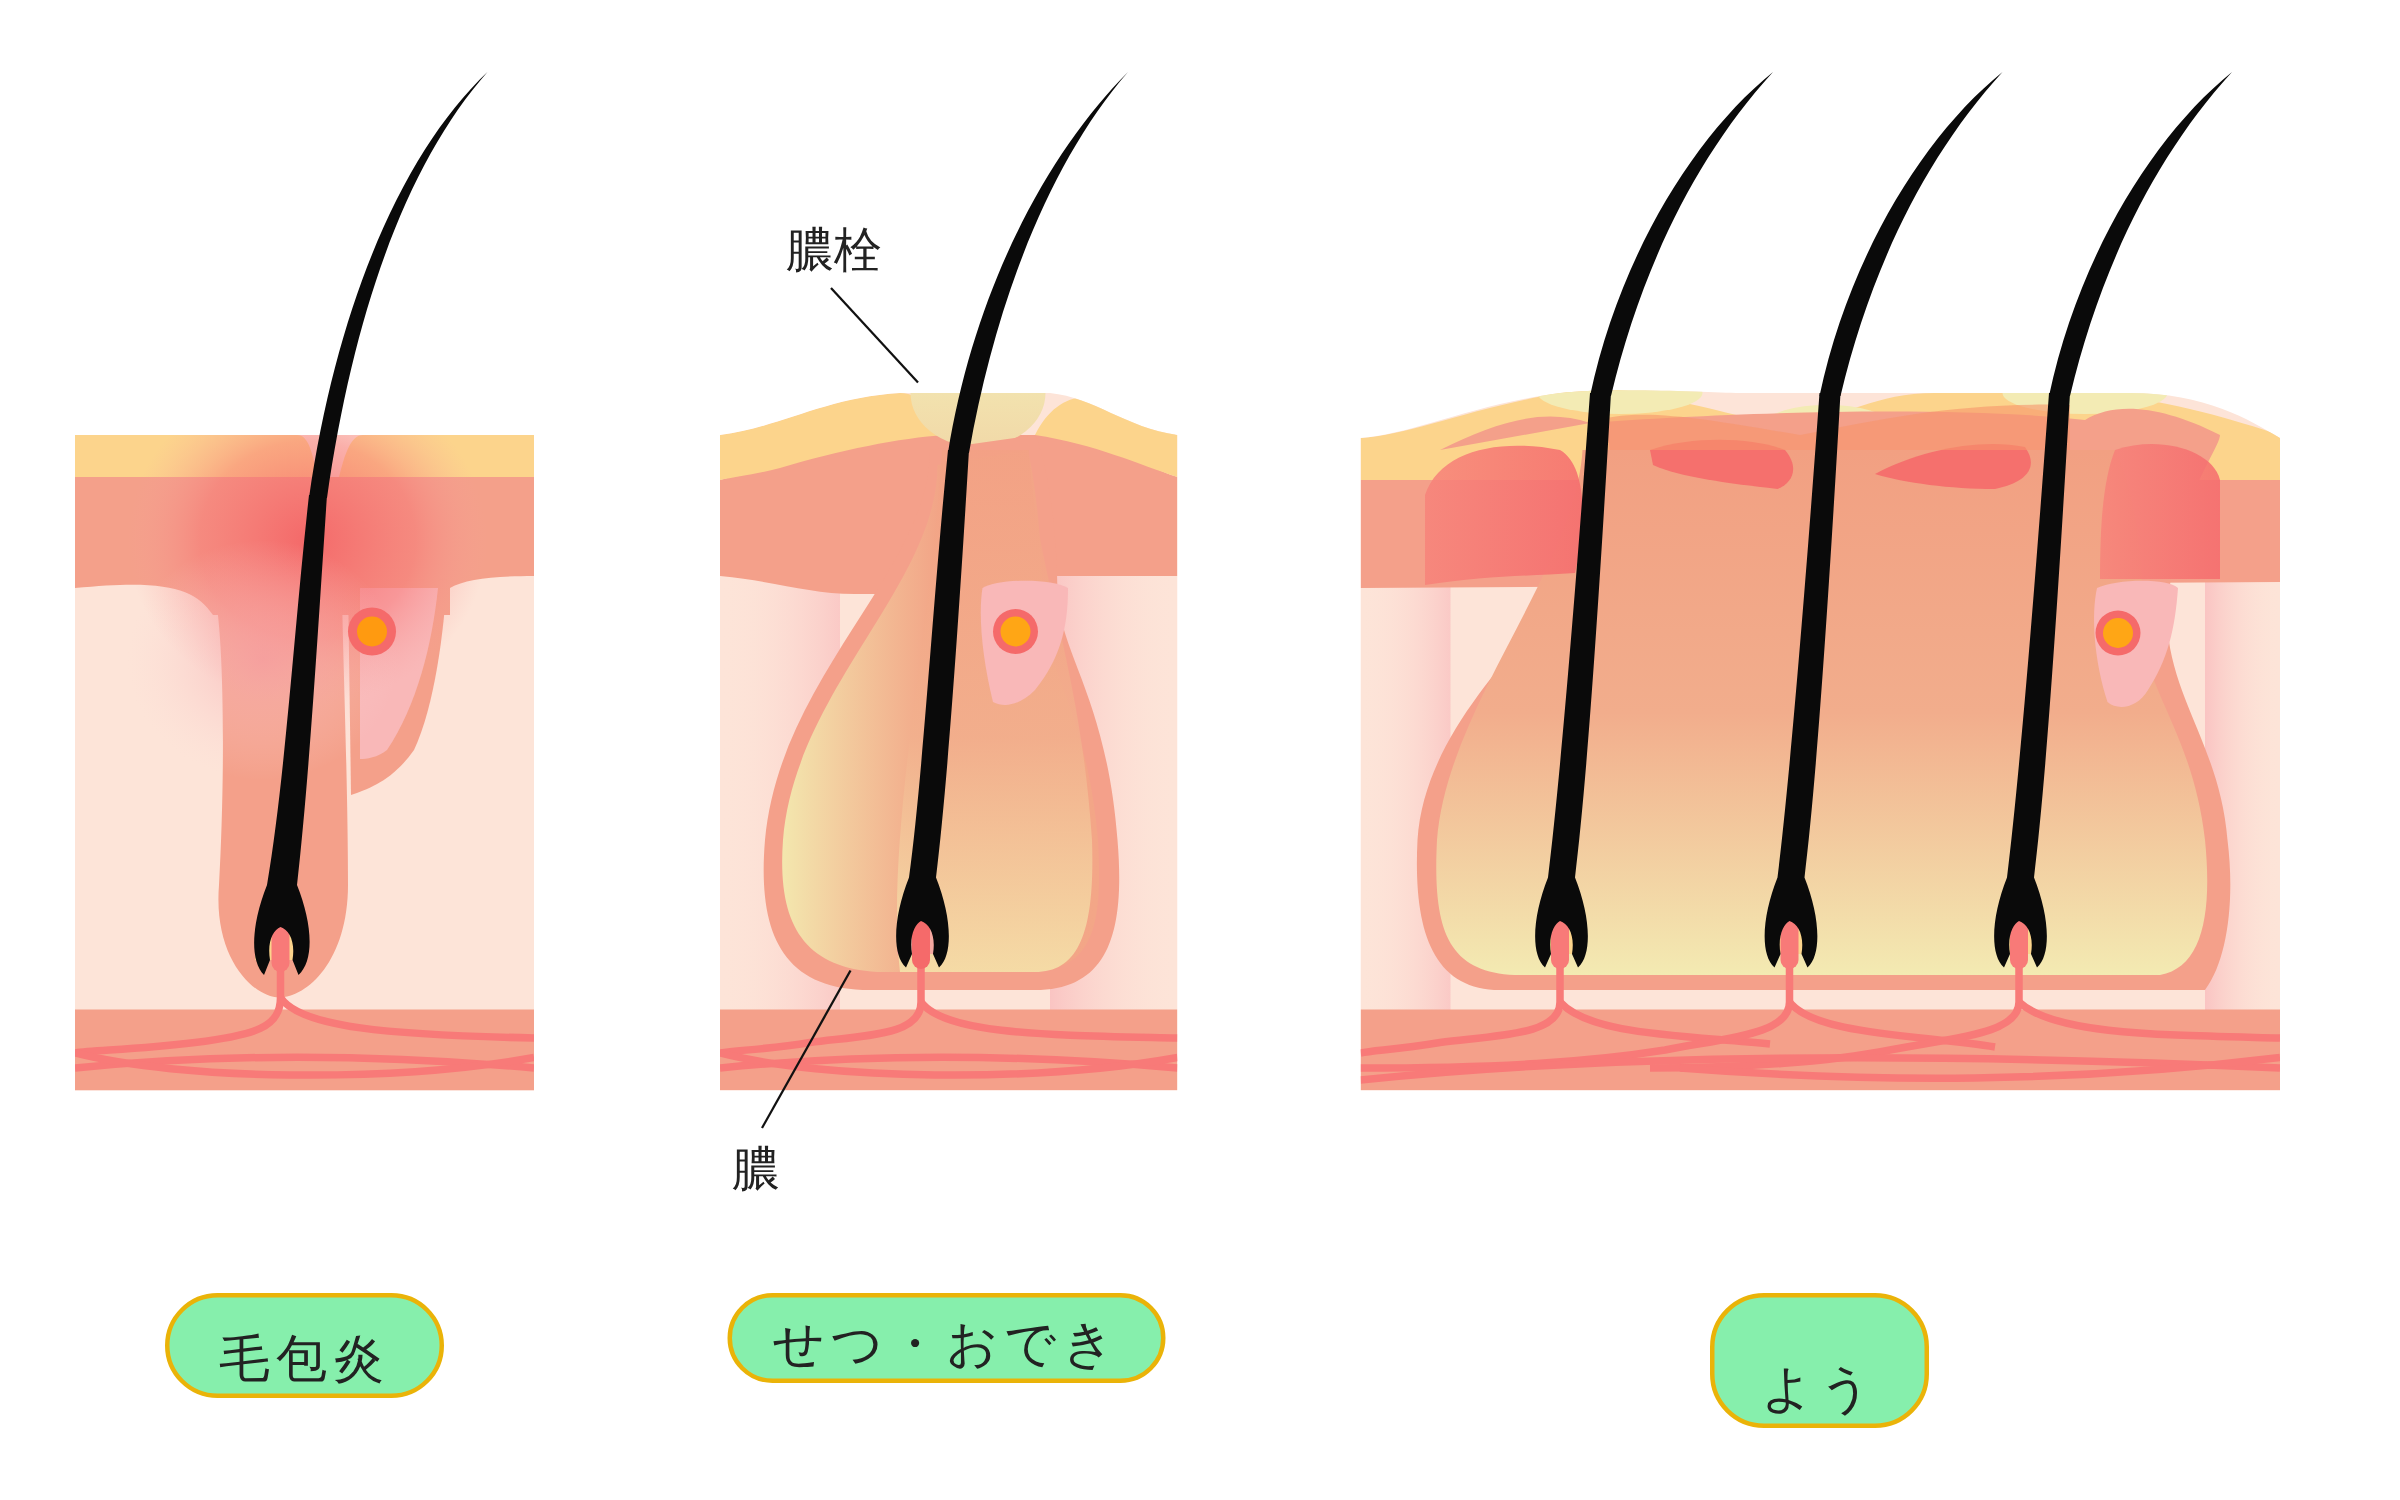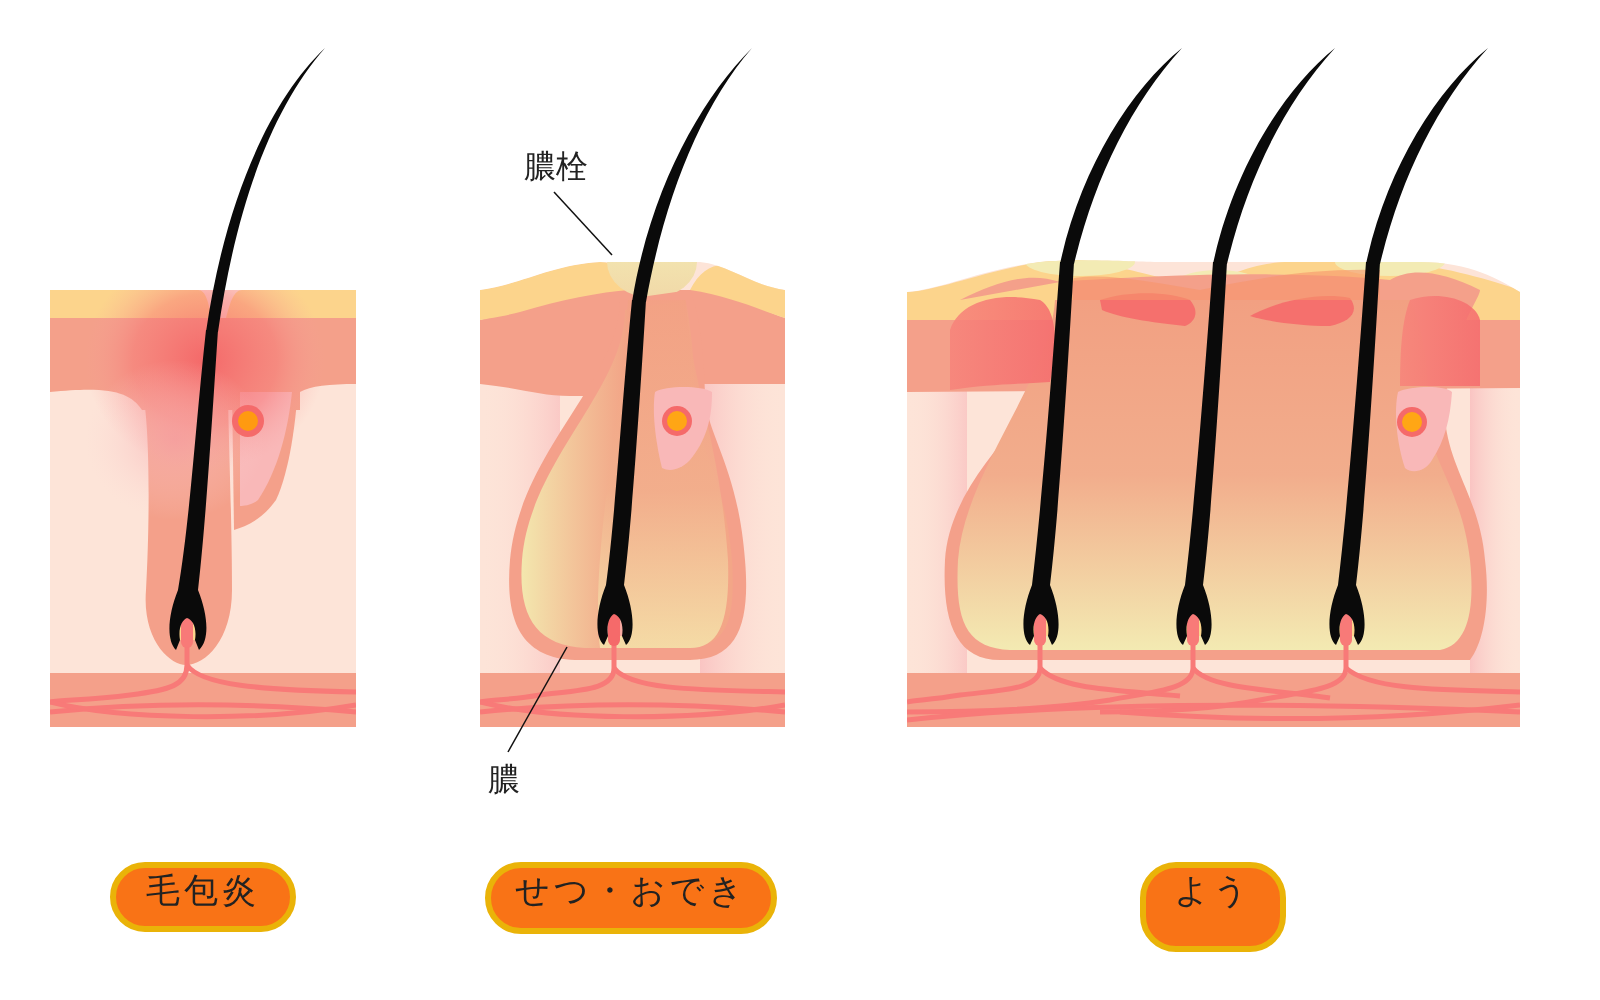--- a/index.html
+++ b/index.html
@@ -1,22 +1,22 @@
 <!DOCTYPE html>
 <html><head>
 <meta charset="utf-8">
 <style>
   html, body { margin:0; padding:0; background:#ffffff; }
   body { width:1600px; height:1000px; position:relative; overflow:hidden;
          font-family:"DejaVu Sans", "Liberation Sans", sans-serif; }
   .diagram { position:absolute; left:0; top:0; width:1600px; height:1000px; }
   .label-pill {
     position:absolute; box-sizing:border-box;
-    border:6px solid #eab308; border-radius:36px; background:#f97316;
-    display:flex; align-items:flex-start; justify-content:center;
+    border:3px solid #eab308; border-radius:36px; background:#86efac;
+    display:flex; align-items:flex-end; justify-content:center;
     font-size:34px; color:#222; letter-spacing:4px;
     font-family:"DejaVu Sans", sans-serif;
   }
   .callout-text {
     position:absolute; font-size:32px; color:#222;
     font-family:"DejaVu Sans", sans-serif;
   }
 </style>
 </head>
 <body>
@@ -219,18 +219,18 @@
     <path d="M1366,264 C1386,170 1436,90 1488,48 C1436,105 1400,180 1380,264 Z" fill="#0a0a0a"></path>
   </g>
 </svg>
 
 <div class="callout-text" style="left:514px; top:145px;margin-left:10px;">膿栓</div>
 <div class="callout-text" style="left:488px; top:758px;">膿</div>
 
 <div class="label-pill" style="left:110px; top:862px; width:186px; height:70px;">
   <span>毛包炎</span>
 </div>
-<div class="label-pill" style="left:485px; top:862px; width:292px; height:72px;">
+<div class="label-pill" style="left:485px; top:862px; width:292px; height:60px;">
   <span>せつ・おでき</span>
 </div>
 <div class="label-pill" style="left:1140px; top:862px; width:146px; height:90px;">
   <span>よう</span>
 </div>
 
 </body></html>

